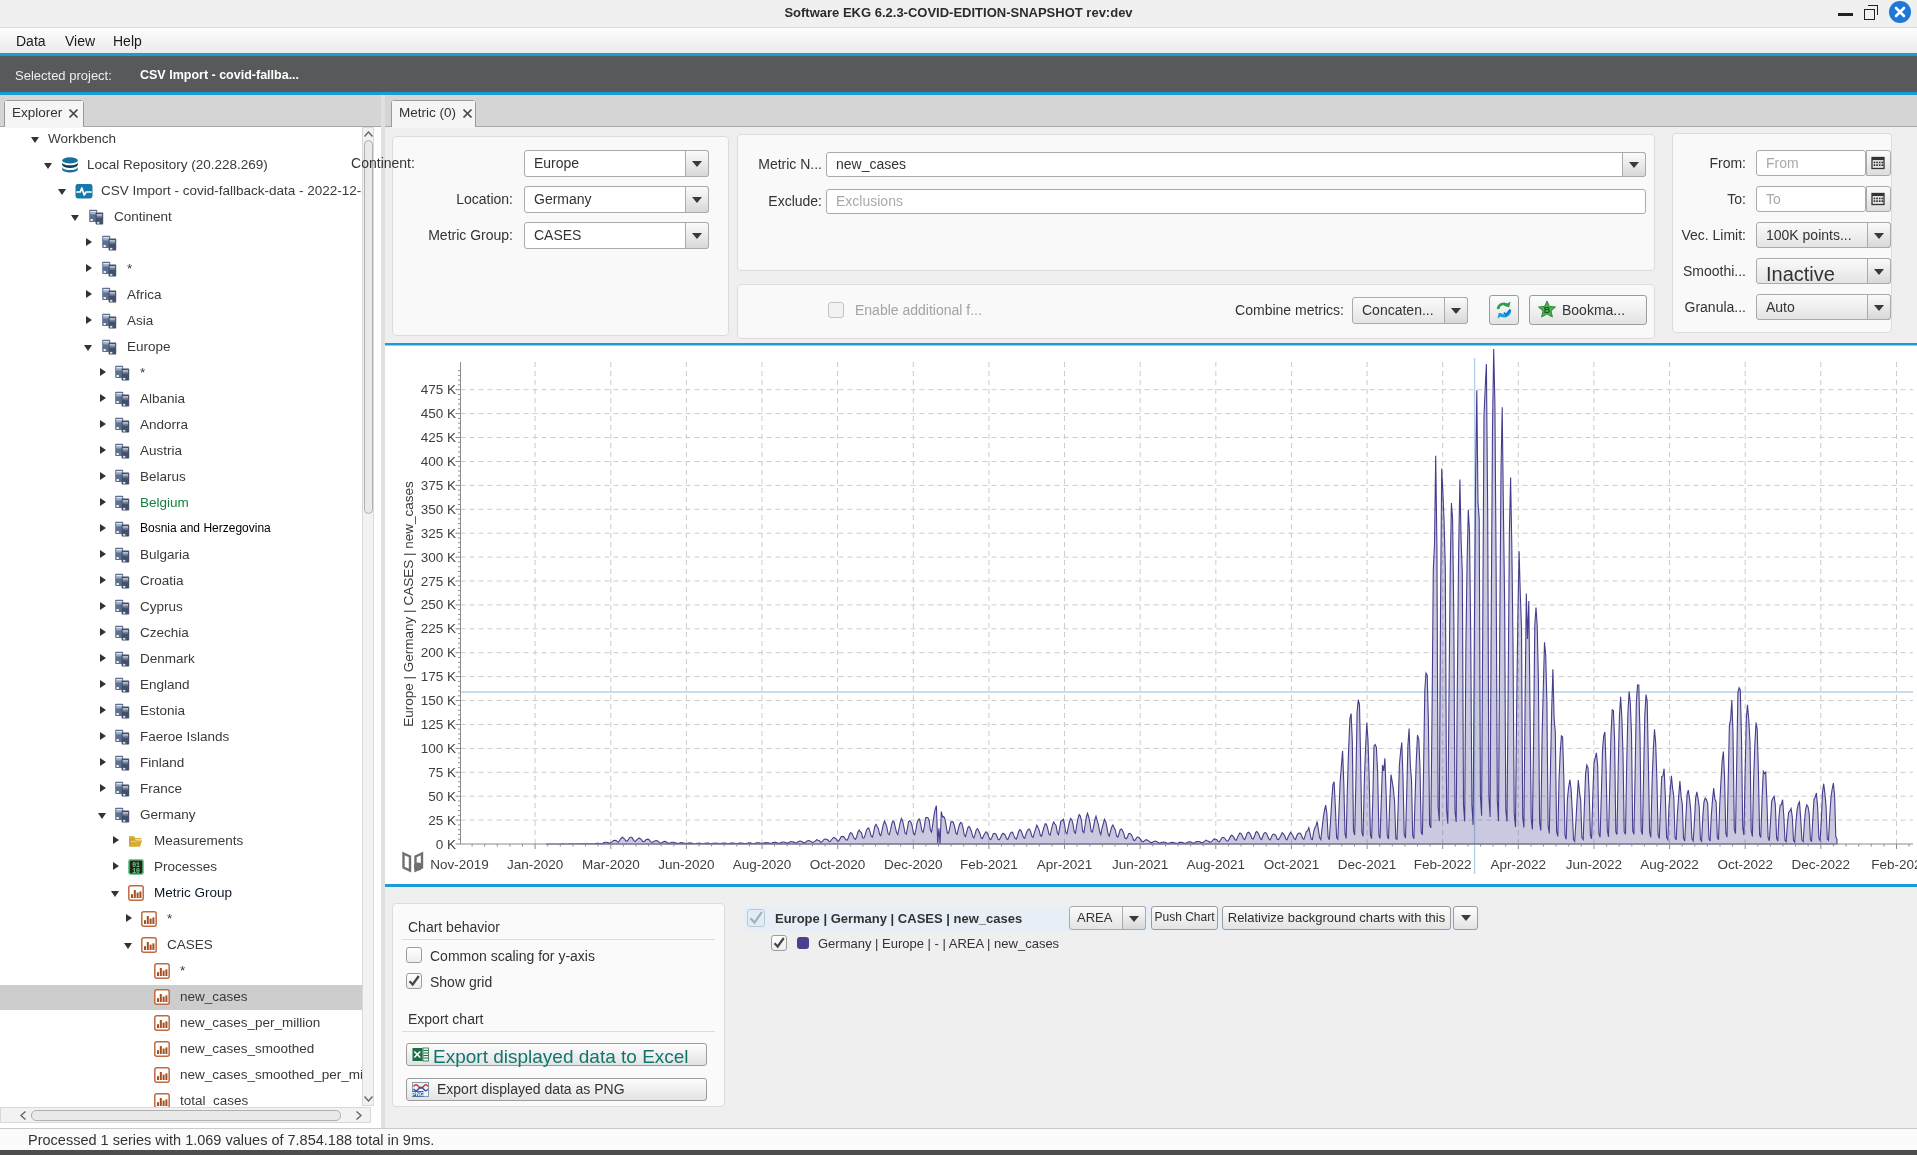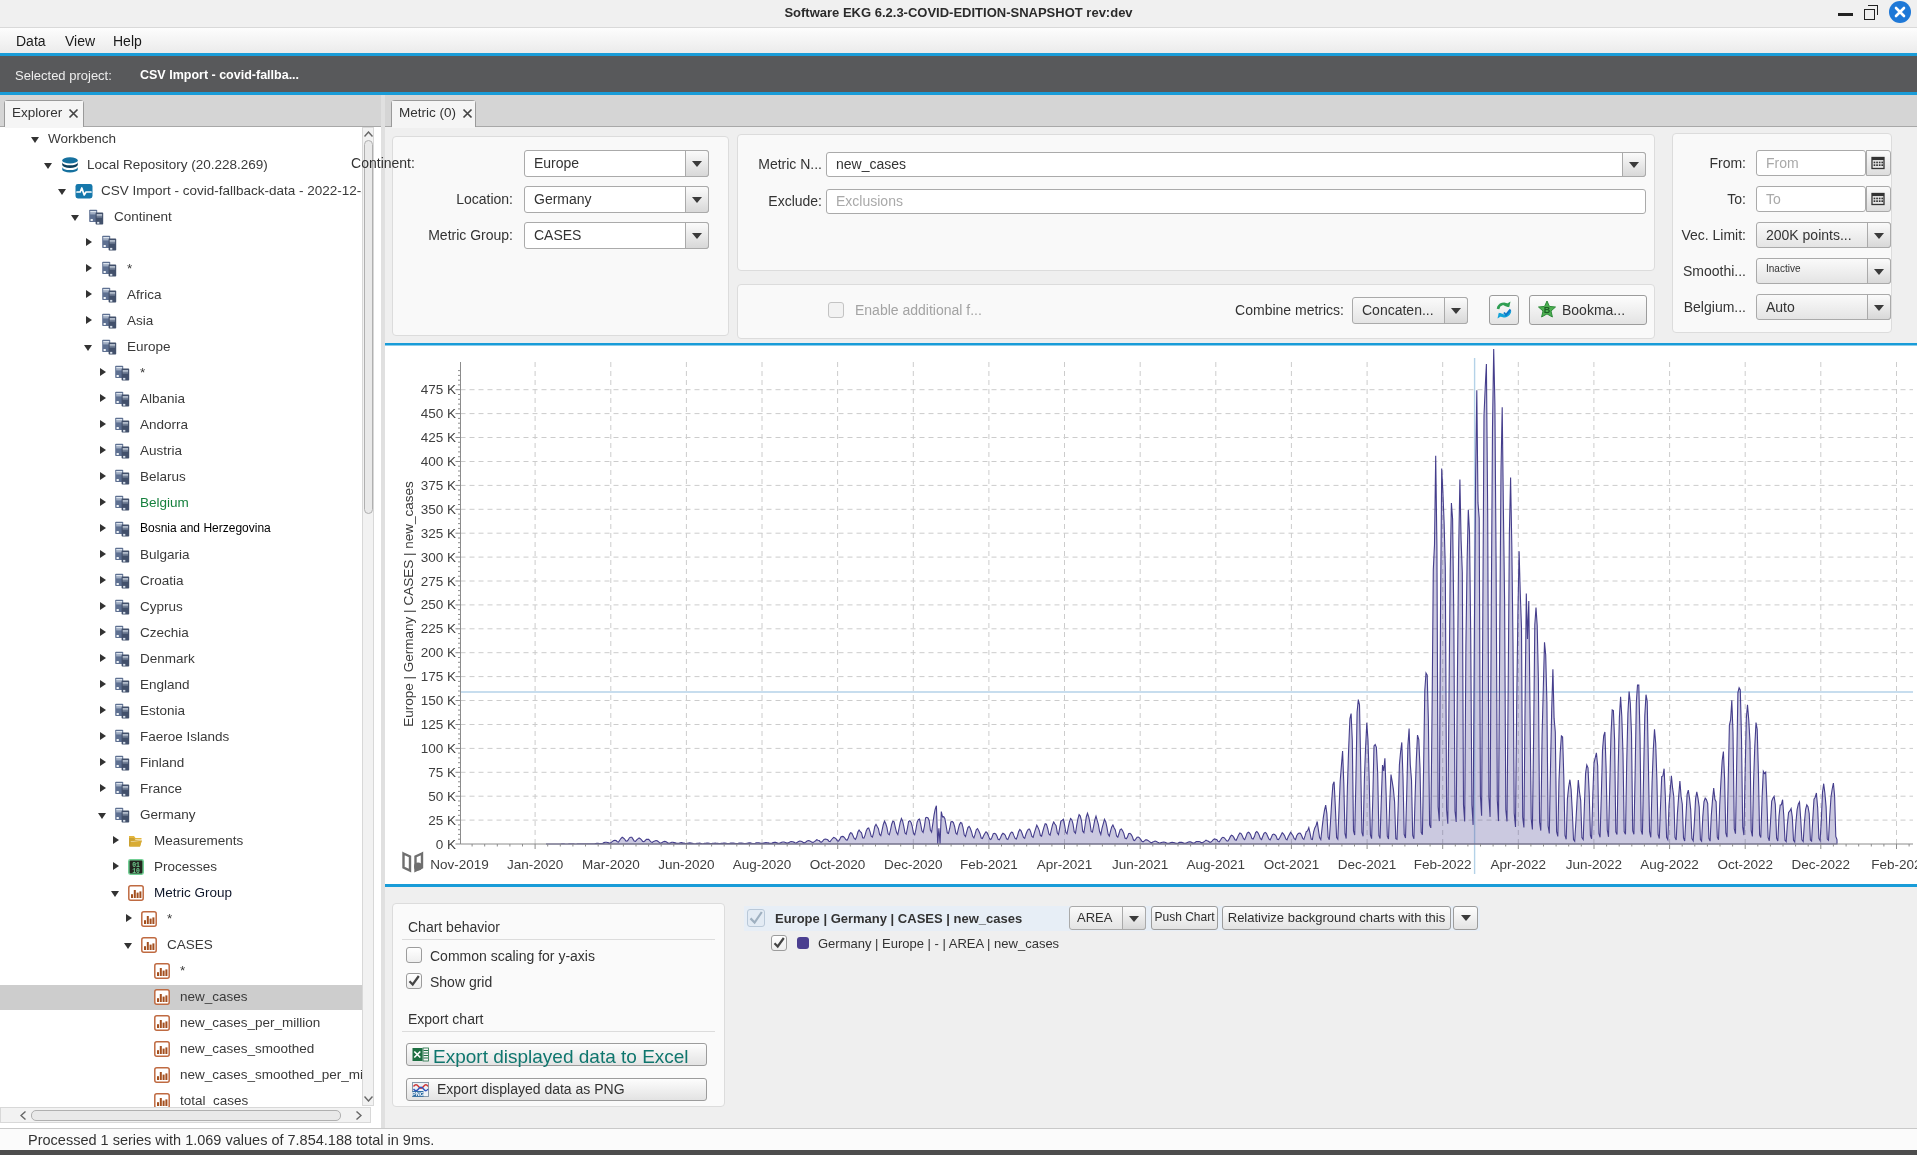--- a/index.html
+++ b/index.html
@@ -521,29 +521,29 @@
     <rect x="5.2" y="5.6" width="1.7" height="1.7" fill="#333"></rect>
     <rect x="7.8" y="5.6" width="1.7" height="1.7" fill="#333"></rect>
     <rect x="10.4" y="5.6" width="1.7" height="1.7" fill="#333"></rect>
     <rect x="2.6" y="8.3" width="1.7" height="1.7" fill="#333"></rect>
     <rect x="5.2" y="8.3" width="1.7" height="1.7" fill="#333"></rect>
     <rect x="7.8" y="8.3" width="1.7" height="1.7" fill="#333"></rect>
     <rect x="10.4" y="8.3" width="1.7" height="1.7" fill="#333"></rect>
   </svg>
 <div style="position:absolute;left:1486px;top:227px;width:260px;text-align:right;font-size:14px;color:#333;white-space:nowrap">Vec. Limit:</div>
 <div style="position:absolute;left:1756px;top:222px;width:135px;height:26px;background:linear-gradient(#fafafa,#e4e4e4);border:1px solid #aaaaaa;border-radius:3px;box-sizing:border-box"></div>
-<div style="position:absolute;left:1766px;top:227px;font-size:14px;color:#333;white-space:nowrap">200K points...</div>
+<div style="position:absolute;left:1766px;top:227px;font-size:14px;color:#333;white-space:nowrap">100K points...</div>
 <div style="position:absolute;left:1867px;top:222px;width:24px;height:26px;background:linear-gradient(#fbfbfb,#d8d8d8);border:1px solid #aaaaaa;border-radius:0 3px 3px 0;box-sizing:border-box"></div>
 <div style="position:absolute;left:1874px;top:233px;width:0;height:0;border-left:5px solid transparent;border-right:5px solid transparent;border-top:6px solid #3a3a3a"></div>
 <div style="position:absolute;left:1486px;top:263px;width:260px;text-align:right;font-size:14px;color:#333;white-space:nowrap">Smoothi...</div>
 <div style="position:absolute;left:1756px;top:258px;width:135px;height:26px;background:linear-gradient(#fafafa,#e4e4e4);border:1px solid #aaaaaa;border-radius:3px;box-sizing:border-box"></div>
-<div style="position:absolute;left:1766px;top:263px;font-size:10px;color:#333;white-space:nowrap">Inactive</div>
+<div style="position:absolute;left:1766px;top:263px;font-size:20px;color:#333;white-space:nowrap">Inactive</div>
 <div style="position:absolute;left:1867px;top:258px;width:24px;height:26px;background:linear-gradient(#fbfbfb,#d8d8d8);border:1px solid #aaaaaa;border-radius:0 3px 3px 0;box-sizing:border-box"></div>
 <div style="position:absolute;left:1874px;top:269px;width:0;height:0;border-left:5px solid transparent;border-right:5px solid transparent;border-top:6px solid #3a3a3a"></div>
-<div style="position:absolute;left:1486px;top:299px;width:260px;text-align:right;font-size:14px;color:#333;white-space:nowrap">Belgium...</div>
+<div style="position:absolute;left:1486px;top:299px;width:260px;text-align:right;font-size:14px;color:#333;white-space:nowrap">Granula...</div>
 <div style="position:absolute;left:1756px;top:294px;width:135px;height:26px;background:linear-gradient(#fafafa,#e4e4e4);border:1px solid #aaaaaa;border-radius:3px;box-sizing:border-box"></div>
 <div style="position:absolute;left:1766px;top:299px;font-size:14px;color:#333;white-space:nowrap">Auto</div>
 <div style="position:absolute;left:1867px;top:294px;width:24px;height:26px;background:linear-gradient(#fbfbfb,#d8d8d8);border:1px solid #aaaaaa;border-radius:0 3px 3px 0;box-sizing:border-box"></div>
 <div style="position:absolute;left:1874px;top:305px;width:0;height:0;border-left:5px solid transparent;border-right:5px solid transparent;border-top:6px solid #3a3a3a"></div>
 <svg width="1532" height="544" viewBox="0 0 1532 544" style="position:absolute;left:385px;top:343px">
     <rect x="0" y="0" width="1532" height="544" fill="#ffffff"></rect>
     <rect x="0" y="0" width="1532" height="2.5" fill="#199cd8"></rect>
     <rect x="0" y="541" width="1532" height="3" fill="#199cd8"></rect>
     <g stroke="#cccccc" stroke-width="1" stroke-dasharray="5 4">
       <line x1="150.1" y1="19" x2="150.1" y2="501"></line>

